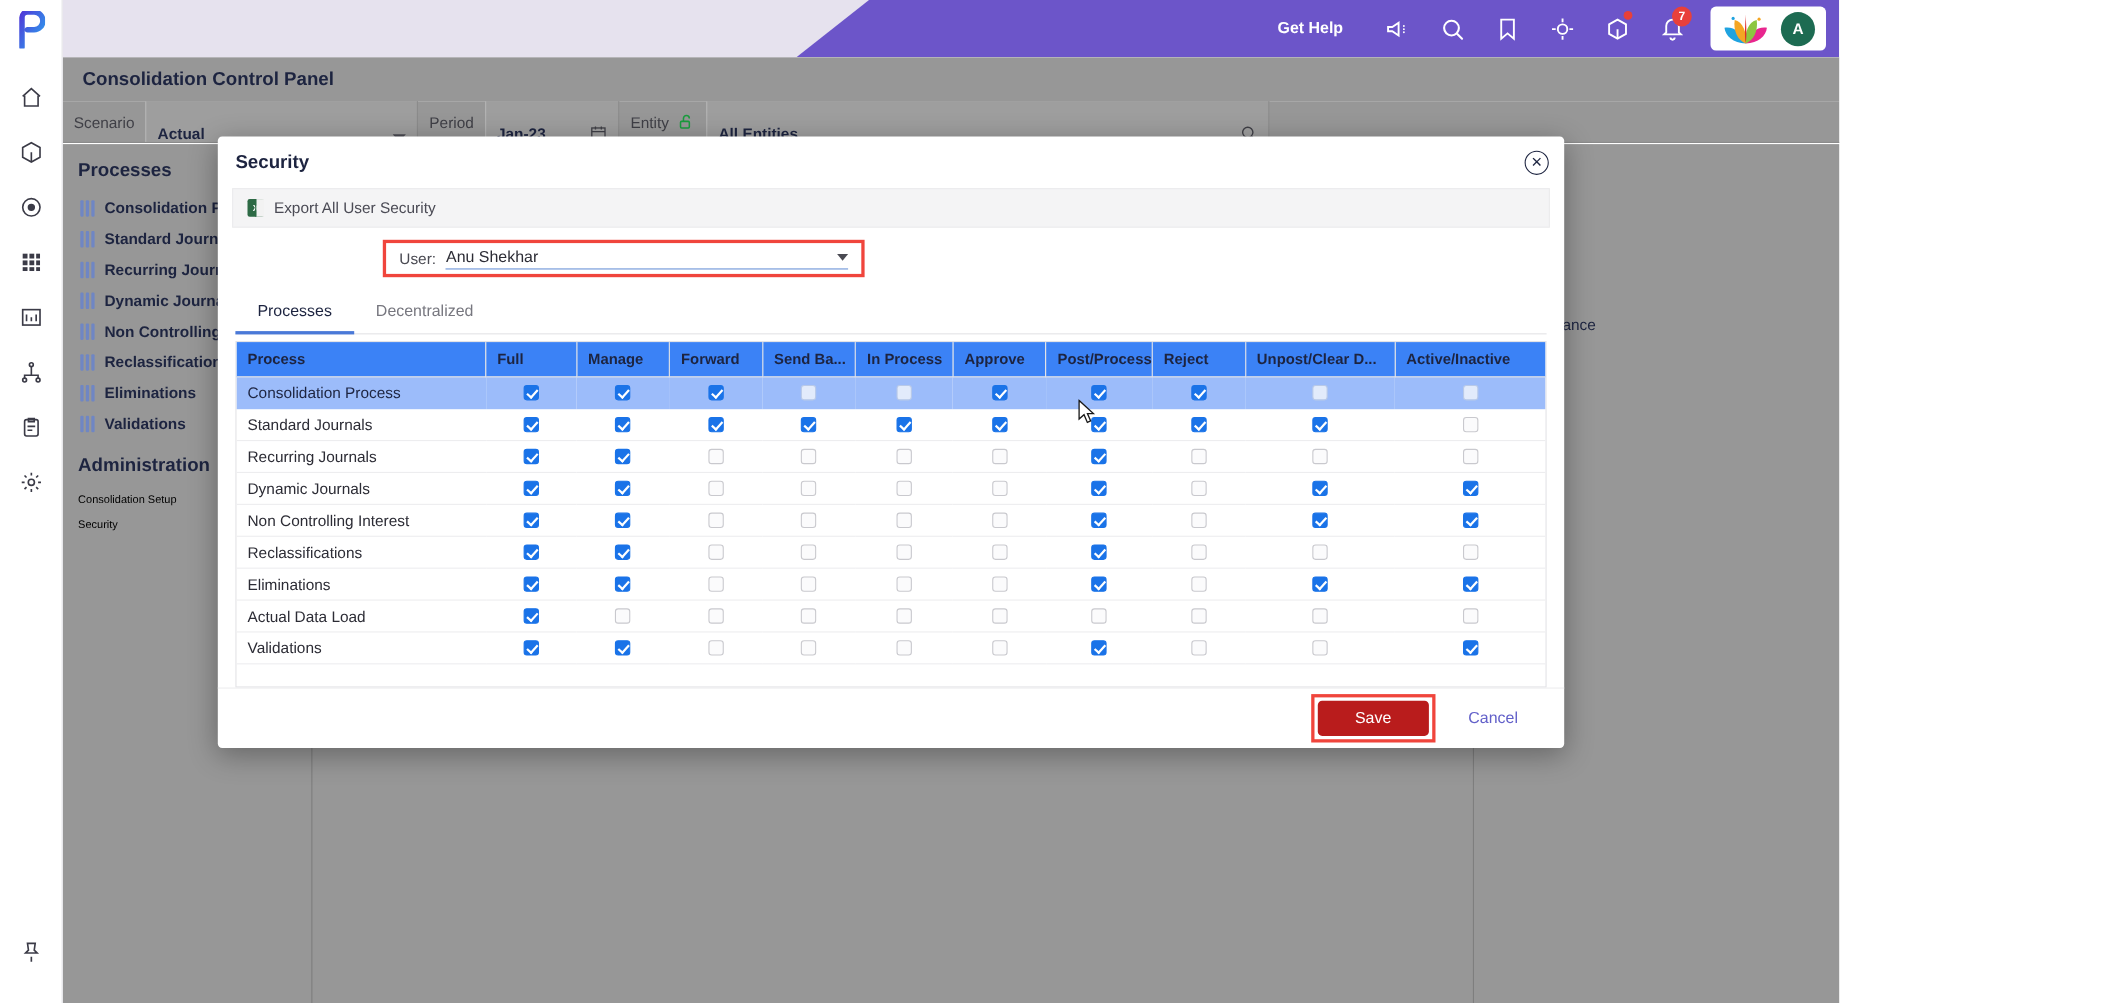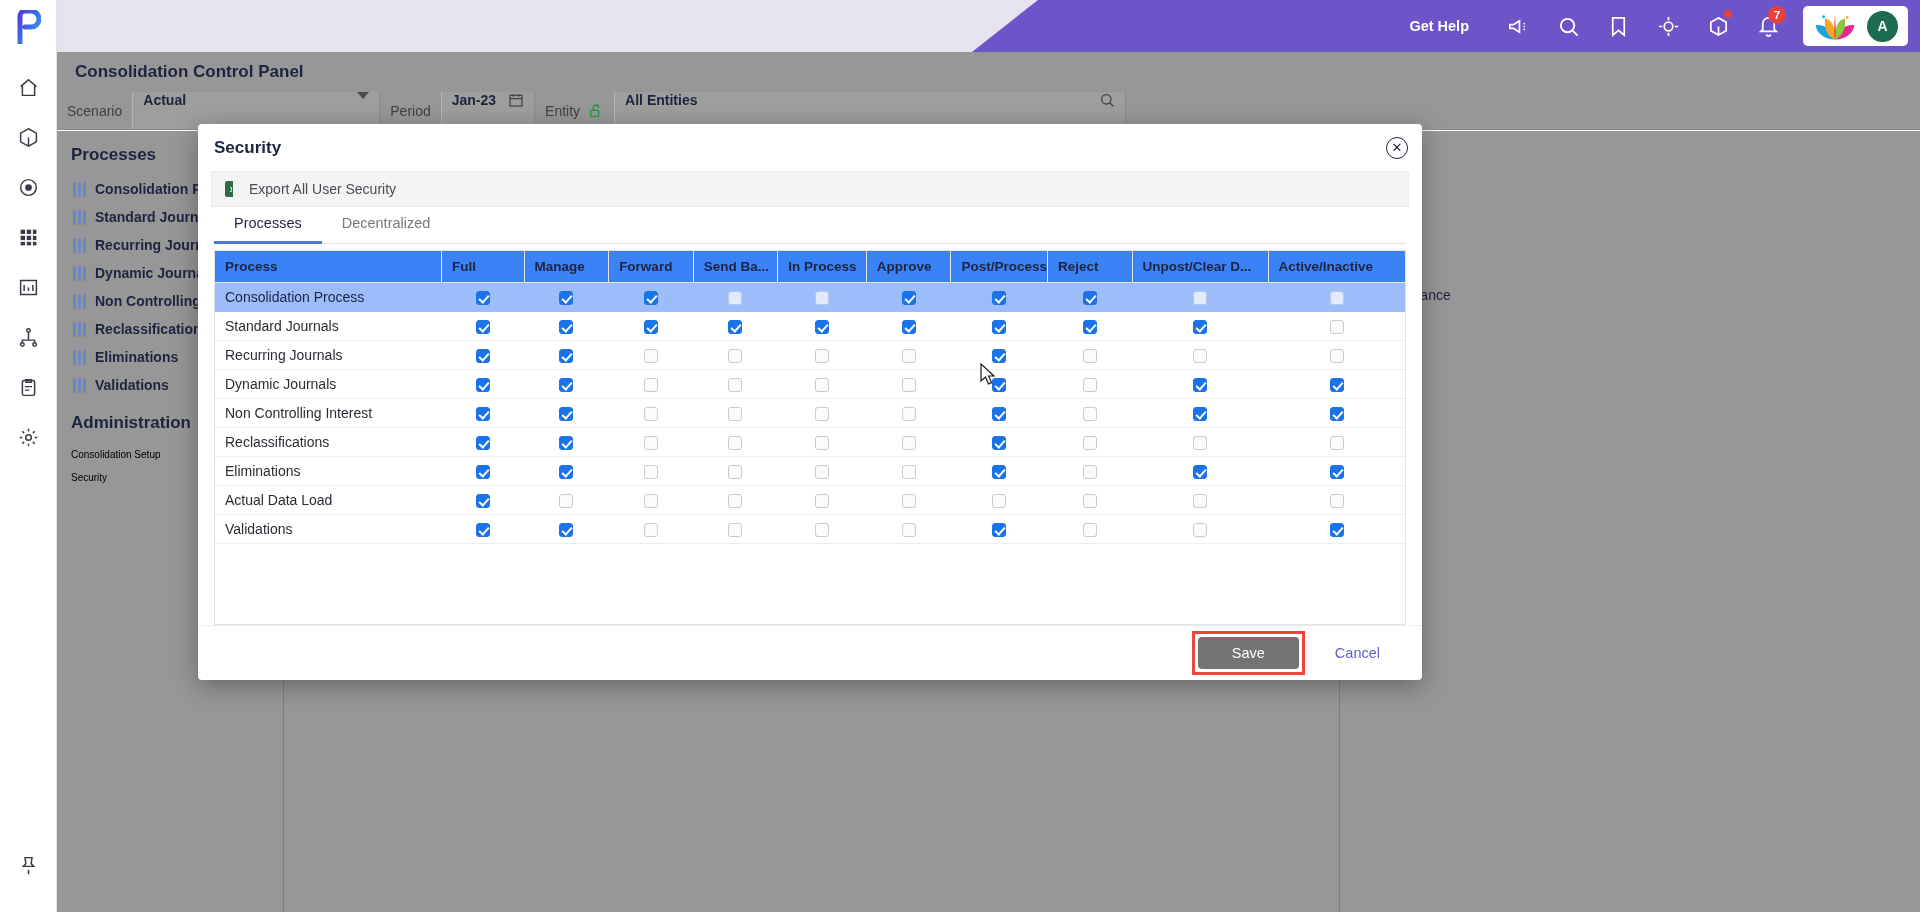--- a/index.html
+++ b/index.html
@@ -2,21 +2,21 @@
 <html><head>
 <meta charset="utf-8">
 <style>
   * { box-sizing: border-box; margin:0; padding:0; }
   html, body {
     width:1920px; height:912px;
     font-family:"Liberation Sans", sans-serif;
     overflow:hidden;
     background:#ffffff;
   }
-  #app { position:relative; width:1920px; height:912px; }
+  #app { position:relative; width:1672px; height:912px; }
 
   
   .rail {
     position:absolute; left:0; top:0; width:57px; height:912px;
     background:#ffffff; border-right:1px solid #e2e2e6;
     display:flex; flex-direction:column; align-items:center; z-index:40;
   }
   .rail .logo { margin-top:10px; margin-bottom:22px; }
   .rail-icon {
     width:34px; height:34px; margin-bottom:16px;
@@ -83,24 +83,25 @@
   .filters {
     position:absolute; left:57px; top:92px; right:0; height:38px;
     background:#979797; display:flex; align-items:stretch;
     border-bottom:1px solid #8b8b8b;
   }
   .f-label {
     display:flex; align-items:center; padding:0 10px;
     font-size:14px; color:#3f3f46;
   }
   .f-val {
-    display:flex; align-items:flex-start; padding:0 10px; min-width:60px;
+    display:flex; align-items:flex-end; padding:0 10px; min-width:60px;
     font-size:14px; color:#1d2440; font-weight:bold;
     background:#9e9e9e; border-left:1px solid #b5b5b5; border-right:1px solid #8b8b8b;
     cursor:pointer;
+    gap:28px;
   }
   .f-scen { width:248px; justify-content:space-between; }
   .f-entity { width:512px; justify-content:space-between; }
   .caret { width:0;height:0;border-left:6px solid transparent;border-right:6px solid transparent;border-top:7px solid #4a4a52; }
   .f-icon { display:flex; align-items:center; padding-right:8px; color:#3f3f46; }
   .f-icon svg { width:16px; height:16px; }
   .lock-ic { color:#1a9c3e; }
 
   
   .workarea {
@@ -220,21 +221,21 @@
   }
   tr.sel .cb { border-color:#b8c9e8; background:#e2ebfb; }
   tr.sel .cb.on { background:#1a73e8; border-color:#1a73e8; }
 
   .modal-foot {
     height:55px; display:flex; align-items:center; justify-content:flex-end;
     padding-right:18px; gap:6px; border-top:1px solid #ededef;
   }
   .save-wrap { border:3px solid #f0453c; padding:3px; }
   .save-btn {
-    background:#737373; color:#ffffff; border:none; border-radius:4px;
+    background:#b91c1c; color:#ffffff; border:none; border-radius:4px;
     font-size:14.5px; padding:8px 34px; cursor:pointer;
     font-family:"Liberation Sans", sans-serif;
   }
   .cancel-btn {
     background:transparent; border:none; color:#6260c9; font-size:14.5px;
     padding:8px 24px; cursor:pointer; font-family:"Liberation Sans", sans-serif;
   }
   .cursor-arrow { position:absolute; left:980px; top:363px; z-index:80; pointer-events:none; }
 </style>
 </head>
@@ -503,20 +504,31 @@
     <div class="modal-head">
       <div class="modal-title">Security</div>
       <div class="close-btn">✕</div>
     </div>
 
     <div class="export-bar">
       <span class="xls-ic">X</span>
       <span class="export-label">Export All User Security</span>
     </div>
 
+    <div class="user-row">
+      <div class="user-box">
+        <div class="user-inner">
+          <span class="user-lbl">User:</span>
+          <span class="user-select">
+            <span class="user-val">Anu Shekhar</span>
+            <span class="sel-caret"></span>
+          </span>
+        </div>
+      </div>
+    </div>
 
     <div class="tabs">
       <div class="tab active">Processes</div>
       <div class="tab">Decentralized</div>
     </div>
 
     <div class="grid-wrap">
       <table class="grid">
         <colgroup>
           <col style="width:225px">

